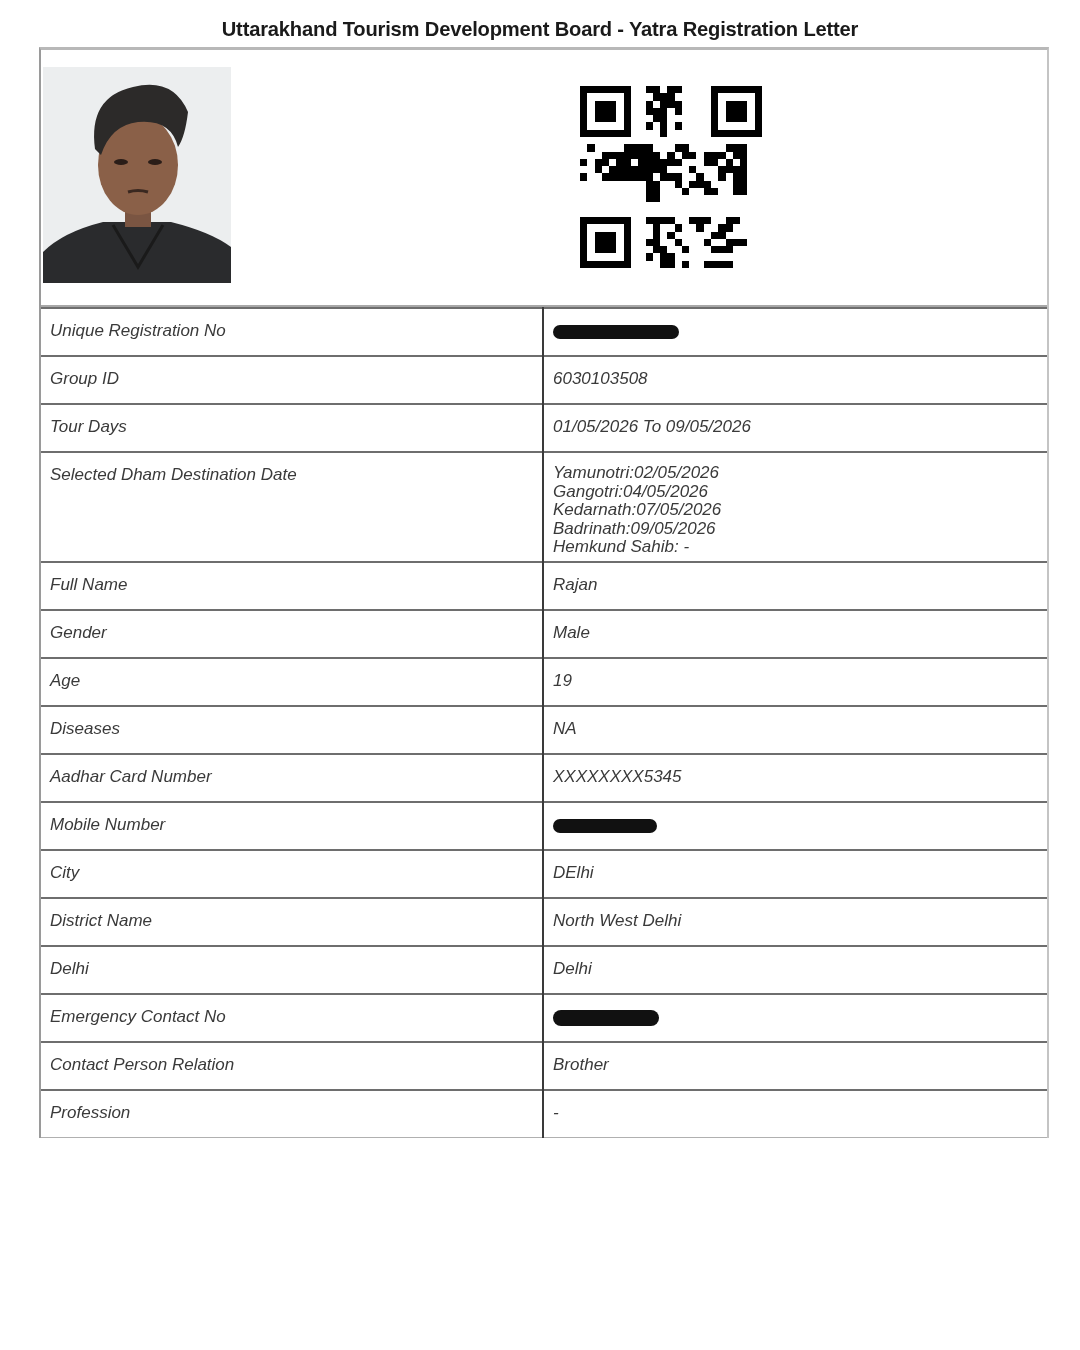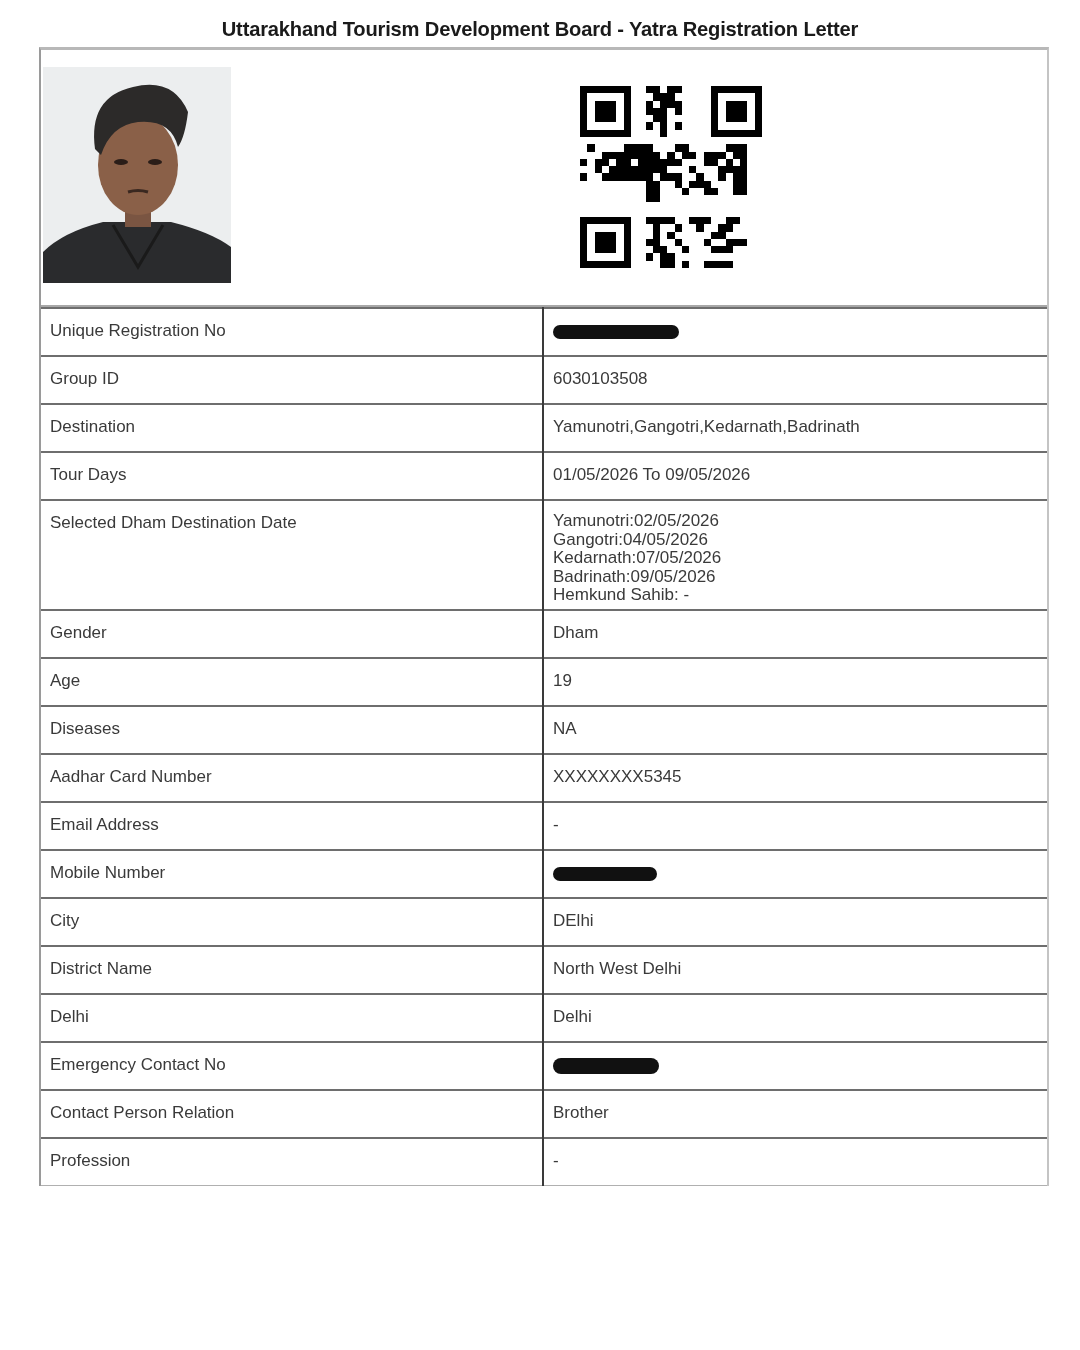--- a/index.html
+++ b/index.html
@@ -24,20 +24,21 @@
       overflow: hidden; background: linear-gradient(90deg, #dfe2e4 0%, #f5f6f7 40%, #fafafa 100%);
     }
     .qr {
       position: absolute; left: 539px; top: 36px; width: 182px; height: 182px;
     }
     table.info { width: 100%; border-collapse: collapse; }
     table.info td {
       border-top: 2px solid #6e6e6e; border-bottom: 1px solid #b0b0b0;
       font-size: 17px; color: #3a3a3a; vertical-align: top; padding: 12px 9px 0 9px;
       height: 34px;
+      font-style: italic;
     }
     table.info td.lbl { width: 483px; border-right: 2px solid #3a3a3a; }
     table.info tr.tall td { height: 96px; }
     .multi { line-height: 18.5px; margin-top: -1px; }
     .redact {
       display: inline-block; background: #111; border-radius: 10px; height: 14px; vertical-align: middle;
     }
   </style>
 </head>
 <body>
@@ -146,58 +147,54 @@
     <tbody>
         <tr>
       <td class="lbl">Unique Registration No</td>
       <td><span class="redact" style="width:126px"></span></td>
     </tr>
     <tr>
       <td class="lbl">Group ID</td>
       <td>6030103508</td>
     </tr>
     <tr>
-      <td class="lbl">Destination</td>
-      <td>Yamunotri,Gangotri,Kedarnath,Badrinath</td>
-    </tr>
-    <tr>
       <td class="lbl">Tour Days</td>
       <td>01/05/2026 To 09/05/2026</td>
     </tr>
     <tr class="tall">
       <td class="lbl">Selected Dham Destination Date</td>
       <td>
         <div class="multi">
           <div>Yamunotri:02/05/2026</div>
           <div>Gangotri:04/05/2026</div>
           <div>Kedarnath:07/05/2026</div>
           <div>Badrinath:09/05/2026</div>
           <div>Hemkund Sahib: -</div>
         </div>
       </td>
     </tr>
     <tr>
+      <td class="lbl">Full Name</td>
+      <td>Rajan</td>
+    </tr>
+    <tr>
       <td class="lbl">Gender</td>
-      <td>Dham</td>
+      <td>Male</td>
     </tr>
     <tr>
       <td class="lbl">Age</td>
       <td>19</td>
     </tr>
     <tr>
       <td class="lbl">Diseases</td>
       <td>NA</td>
     </tr>
     <tr>
       <td class="lbl">Aadhar Card Number</td>
       <td>XXXXXXXX5345</td>
-    </tr>
-    <tr>
-      <td class="lbl">Email Address</td>
-      <td>-</td>
     </tr>
     <tr>
       <td class="lbl">Mobile Number</td>
       <td><span class="redact" style="width:104px"></span></td>
     </tr>
     <tr>
       <td class="lbl">City</td>
       <td>DElhi</td>
     </tr>
     <tr>

